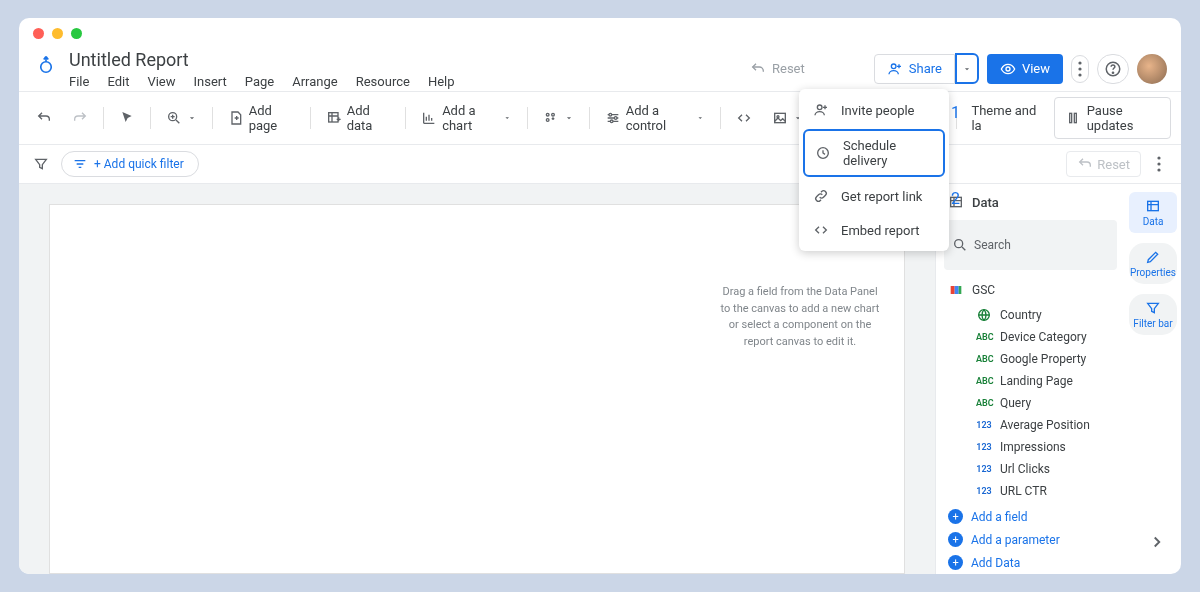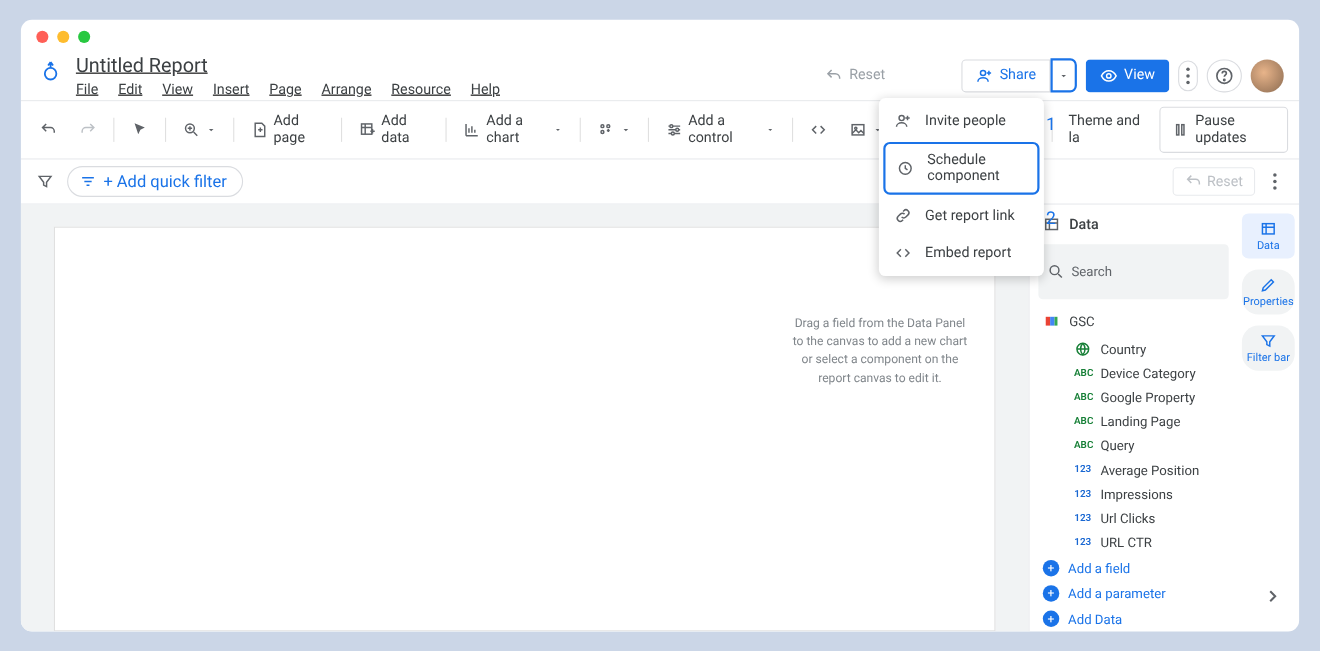--- a/index.html
+++ b/index.html
@@ -5,42 +5,42 @@
 * { margin: 0; padding: 0; box-sizing: border-box; font-family: -apple-system, BlinkMacSystemFont, "Segoe UI", Roboto, Arial, sans-serif; }
 body { background: #cbd6e7; display: flex; justify-content: center; align-items: center; height: 592px; width: 1200px; }
 .window { background: #fff; border-radius: 10px; width: 1162px; height: 556px; overflow: hidden; display: flex; flex-direction: column; position: relative; }
 .mac-dots { display: flex; gap: 8px; padding: 10px 14px; }
 .dot { width: 11px; height: 11px; border-radius: 50%; }
 .dot.r { background: #ff5f57; } .dot.y { background: #febc2e; } .dot.g { background: #28c840; }
 
 .header { display: flex; align-items: flex-start; padding: 0 14px 2px 14px; }
 .logo { width: 26px; height: 26px; margin-right: 10px; margin-top: 2px; display:flex; align-items:center; justify-content:center;}
 .logo svg { width: 18px; height: 22px; }
-.title-area { flex: 1; text-decoration: underline; }
+.title-area { flex: 1; }
 .title { font-size: 18px; color: #3c4043; line-height: 22px; }
 .menubar { display: flex; gap: 18px; font-size: 13px; color: #3c4043; margin-top: 3px; }
 .menubar span { cursor: pointer; }
 .header-right { display: flex; align-items: center; gap: 8px; padding-top: 4px; }
 .btn { display: inline-flex; align-items: center; gap: 6px; font-size: 13px; padding: 6px 12px; border-radius: 4px; border: 1px solid transparent; cursor: pointer; background:#fff; }
 .btn.ghost { color: #5f6368; }
 .btn.primary { background: #1a73e8; color: #fff; }
 .pill { border: 1px solid #dadce0; border-radius: 20px; padding: 5px 6px; color: #444; display: inline-flex; align-items:center; justify-content:center;}
 .share-group { display:flex; align-items:center;padding-left:48px;}
 .share-main { border:1px solid #dadce0; border-radius: 4px 0 0 4px; padding:6px 12px; color:#1a73e8; display:flex; align-items:center; gap:6px; font-size:13px;}
 .share-drop { border:2px solid #1a73e8; border-left:2px solid #1a73e8; border-radius: 0 6px 6px 0; padding:4px 5px; color:#3c4043; display:flex; align-items:center; height:31px;}
 .avatar { width: 30px; height: 30px; border-radius: 50%; background: radial-gradient(circle at 40% 40%, #e8b48a, #8a6a50); }
 
 .toolbar { display: flex; align-items: center; border-top: 1px solid #e8eaed; border-bottom: 1px solid #e8eaed; padding: 5px 10px; gap: 6px; font-size: 13px; color: #3c4043; }
 .tb-item { display: inline-flex; align-items: center; gap: 5px; padding: 4px 7px; cursor:pointer; border-radius:3px;}
 .tb-sep { width:1px; height:22px; background:#e0e0e0; margin: 0 2px;}
 .tb-right { margin-left: auto; }
 .pause-btn { border:1px solid #dadce0; border-radius:4px; padding:5px 10px; font-size:13px; color:#3c4043; display:flex; gap:6px; align-items:center;}
 
 .subbar { display:flex; align-items:center; padding: 6px 14px; gap:12px; border-bottom:1px solid #e8eaed; }
-.quickfilter { border:1px solid #dadce0; border-radius:16px; padding:4px 14px 4px 10px; color:#1a73e8; font-size:15px; display:flex; align-items:center; gap:6px;}
+.quickfilter { border:1px solid #dadce0; border-radius:16px; padding:4px 14px 4px 10px; color:#1a73e8; font-size:12px; display:flex; align-items:center; gap:6px;}
 .sub-right{ margin-left:auto; display:flex; align-items:center; gap:10px;}
 .reset-ghost{ color:#bdc1c6; font-size:13px; display:flex; align-items:center; gap:4px; border:1px solid #e8eaed; border-radius:4px; padding:4px 10px;}
 
 .body { flex:1; display:flex; position:relative; overflow:hidden;}
 .canvas { flex:1; background:#f1f3f4; padding:20px 30px 0 30px; overflow:hidden;}
 .page { background:#fff; height:100%; border:1px solid #e0e0e0;}
 .data-panel { width:190px; border-left:1px solid #e8eaed; display:flex; flex-direction:column; font-size:13px; }
 .dp-head{ padding:10px 12px; font-weight:500; color:#3c4043; display:flex; align-items:center; gap:8px;}
 .dp-search{ margin:0 8px 6px 8px; background:#f1f3f4; border-radius:4px; padding:17px 8px; display:flex; align-items:center; gap:6px; font-size:12px; color:#5f6368;}
 .dp-src{ padding:6px 12px; font-size:12px; color:#3c4043; display:flex; align-items:center; gap:8px;}
@@ -509,21 +509,21 @@
       <span>Invite people</span>
       <span class="callout1">1</span>
     </div>
     <div class="sm-item hl">
       <span class="ico">
           <svg viewBox="0 0 24 24" fill="none" stroke="#5f6368" stroke-width="2">
             <circle cx="12" cy="12" r="8"></circle>
             <path d="M12 8v4l3 2"></path>
           </svg>
         </span>
-      <span>Schedule component</span>
+      <span>Schedule delivery</span>
     </div>
     <div class="sm-item">
       <span class="ico">
           <svg viewBox="0 0 24 24" fill="none" stroke="#5f6368" stroke-width="2">
             <path d="M10 14a4 4 0 005.7 0l3-3a4 4 0 00-5.7-5.7l-1 1M14 10a4 4 0 00-5.7 0l-3 3a4 4 0 005.7 5.7l1-1"></path>
           </svg>
         </span>
       <span>Get report link</span>
       <span class="callout2">2</span>
     </div>

